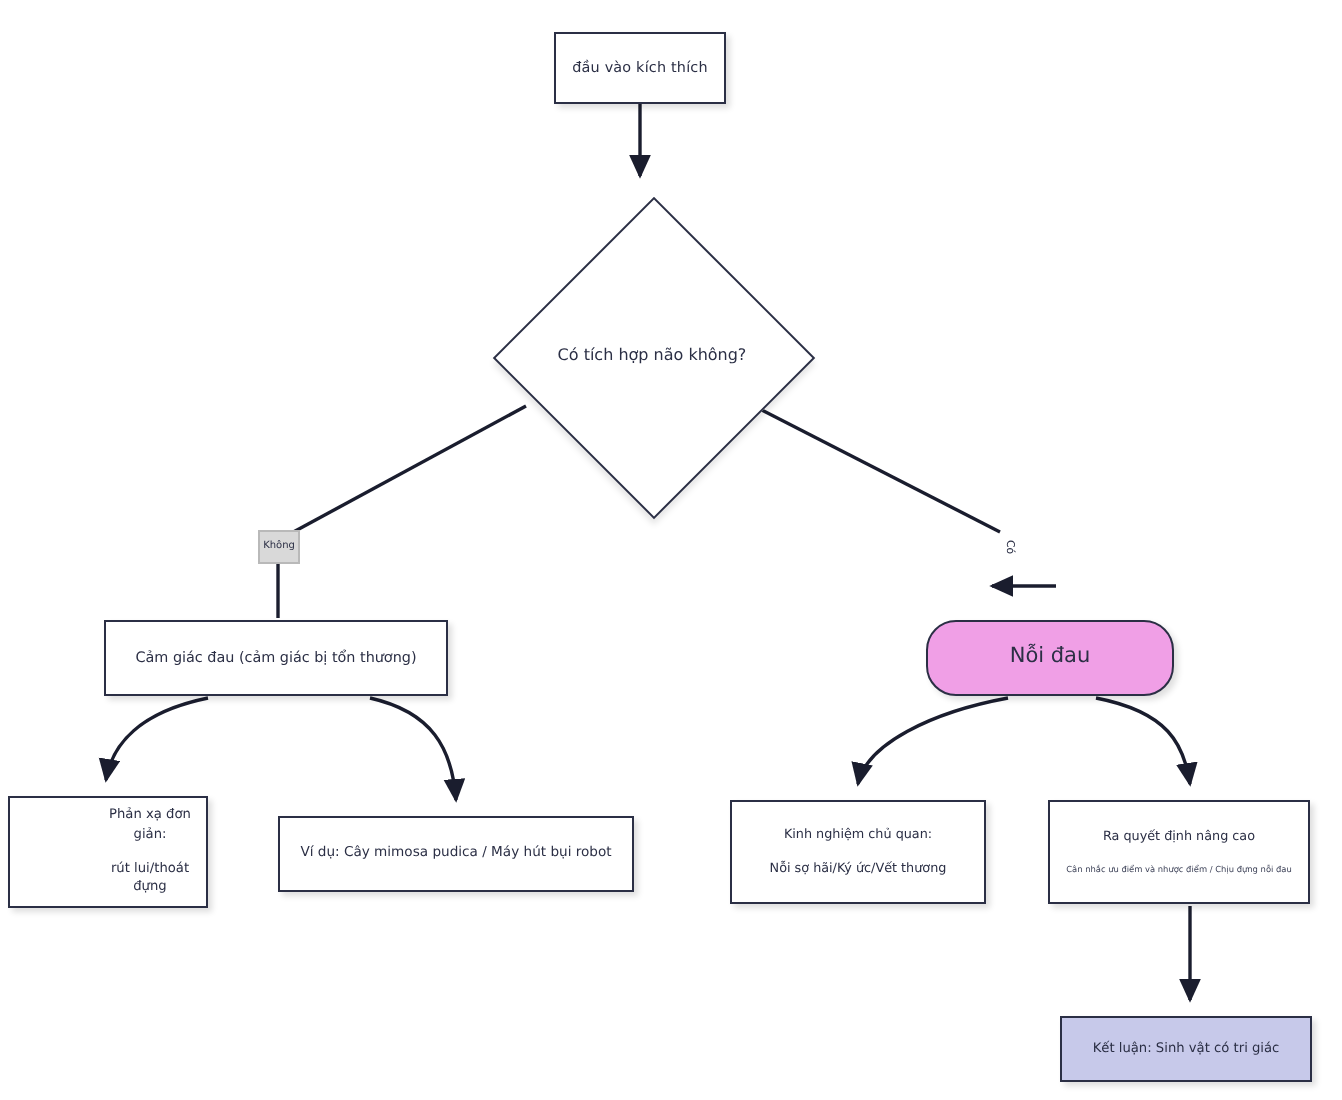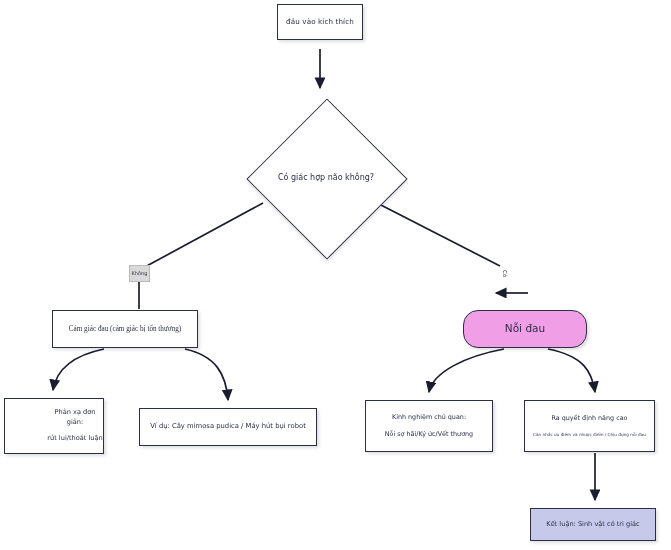--- a/index.html
+++ b/index.html
@@ -40,21 +40,21 @@
     justify-content: center;
     text-align: center;
     box-shadow: 2px 2px 3px rgba(0,0,0,0.13);
     line-height: 1.45;
   }
   .node .line1 { display: block; }
   .node .line2 { display: block; margin-top: 7px; }
 
   
   #node-input {
-    left: 277px; top: 4px; width: 86px; height: 36px;
+    left: 277px; top: 16px; width: 86px; height: 36px;
     font-size: 7.2px;
     letter-spacing: .1px;
   }
   #node-decision-wrap {
     left: 243px; top: 104px; width: 166px; height: 148px;
     border: none; background: none; box-shadow: none;
   }
   #node-decision-shape {
     position: absolute;
     left: 50%; top: 50%;
@@ -94,23 +94,22 @@
   #label-yes {
     left: 497px; top: 264px; width: 14px; height: 19px;
     background: transparent; border: none;
     display: flex; align-items: center; justify-content: center;
     transform: rotate(90deg);
     transform-origin: center;
     font-size: 5.4px;
   }
 
   #node-nociception {
-    left: 52px; top: 310px; width: 146px; height: 38px;
+    left: 52px; top: 310px; width: 172px; height: 38px;
     font-size: 7.2px;
-    font-family: Liberation Serif, serif;
   }
   #node-pain {
     left: 463px; top: 310px; width: 124px; height: 38px;
     background: #f09fe6;
     font-size: 10.5px;
     font-weight: 500;
     border-radius: 15px;
   }
   #node-reflex {
     left: 4px; top: 398px; width: 100px; height: 56px;
@@ -171,42 +170,42 @@
 
     <line x1="595" y1="453" x2="595" y2="500" stroke="#1a1d2e" stroke-width="1.7" marker-end="url(#arrowhead)"></line>
   </svg>
 
   <div class="node" id="node-input">
     <span>đầu vào kích thích</span>
   </div>
 
   <div id="node-decision-wrap" class="node">
     <div id="node-decision-shape"></div>
-    <div id="node-decision-label">Có giác hợp não không?</div>
+    <div id="node-decision-label">Có tích hợp não không?</div>
   </div>
 
   <div class="edge-label" id="label-no">
     <span>Không</span>
   </div>
 
   <div class="edge-label" id="label-yes">
     <span>Có</span>
   </div>
 
   <div class="node" id="node-nociception">
     <span>Cảm giác đau (cảm giác bị tổn thương)</span>
   </div>
 
   <div class="node" id="node-pain">
     <span>Nỗi đau</span>
   </div>
 
   <div class="node" id="node-reflex">
     <span class="line1">Phản xạ đơn giản:</span>
-    <span class="line2">rút lui/thoát luận</span>
+    <span class="line2">rút lui/thoát đựng</span>
   </div>
 
   <div class="node" id="node-subjective">
     <span class="line1">Kinh nghiệm chủ quan:</span>
     <span class="line2">Nỗi sợ hãi/Ký ức/Vết thương</span>
   </div>
 
   <div class="node" id="node-example">
     <span>Ví dụ: Cây mimosa pudica / Máy hút bụi robot</span>
   </div>

